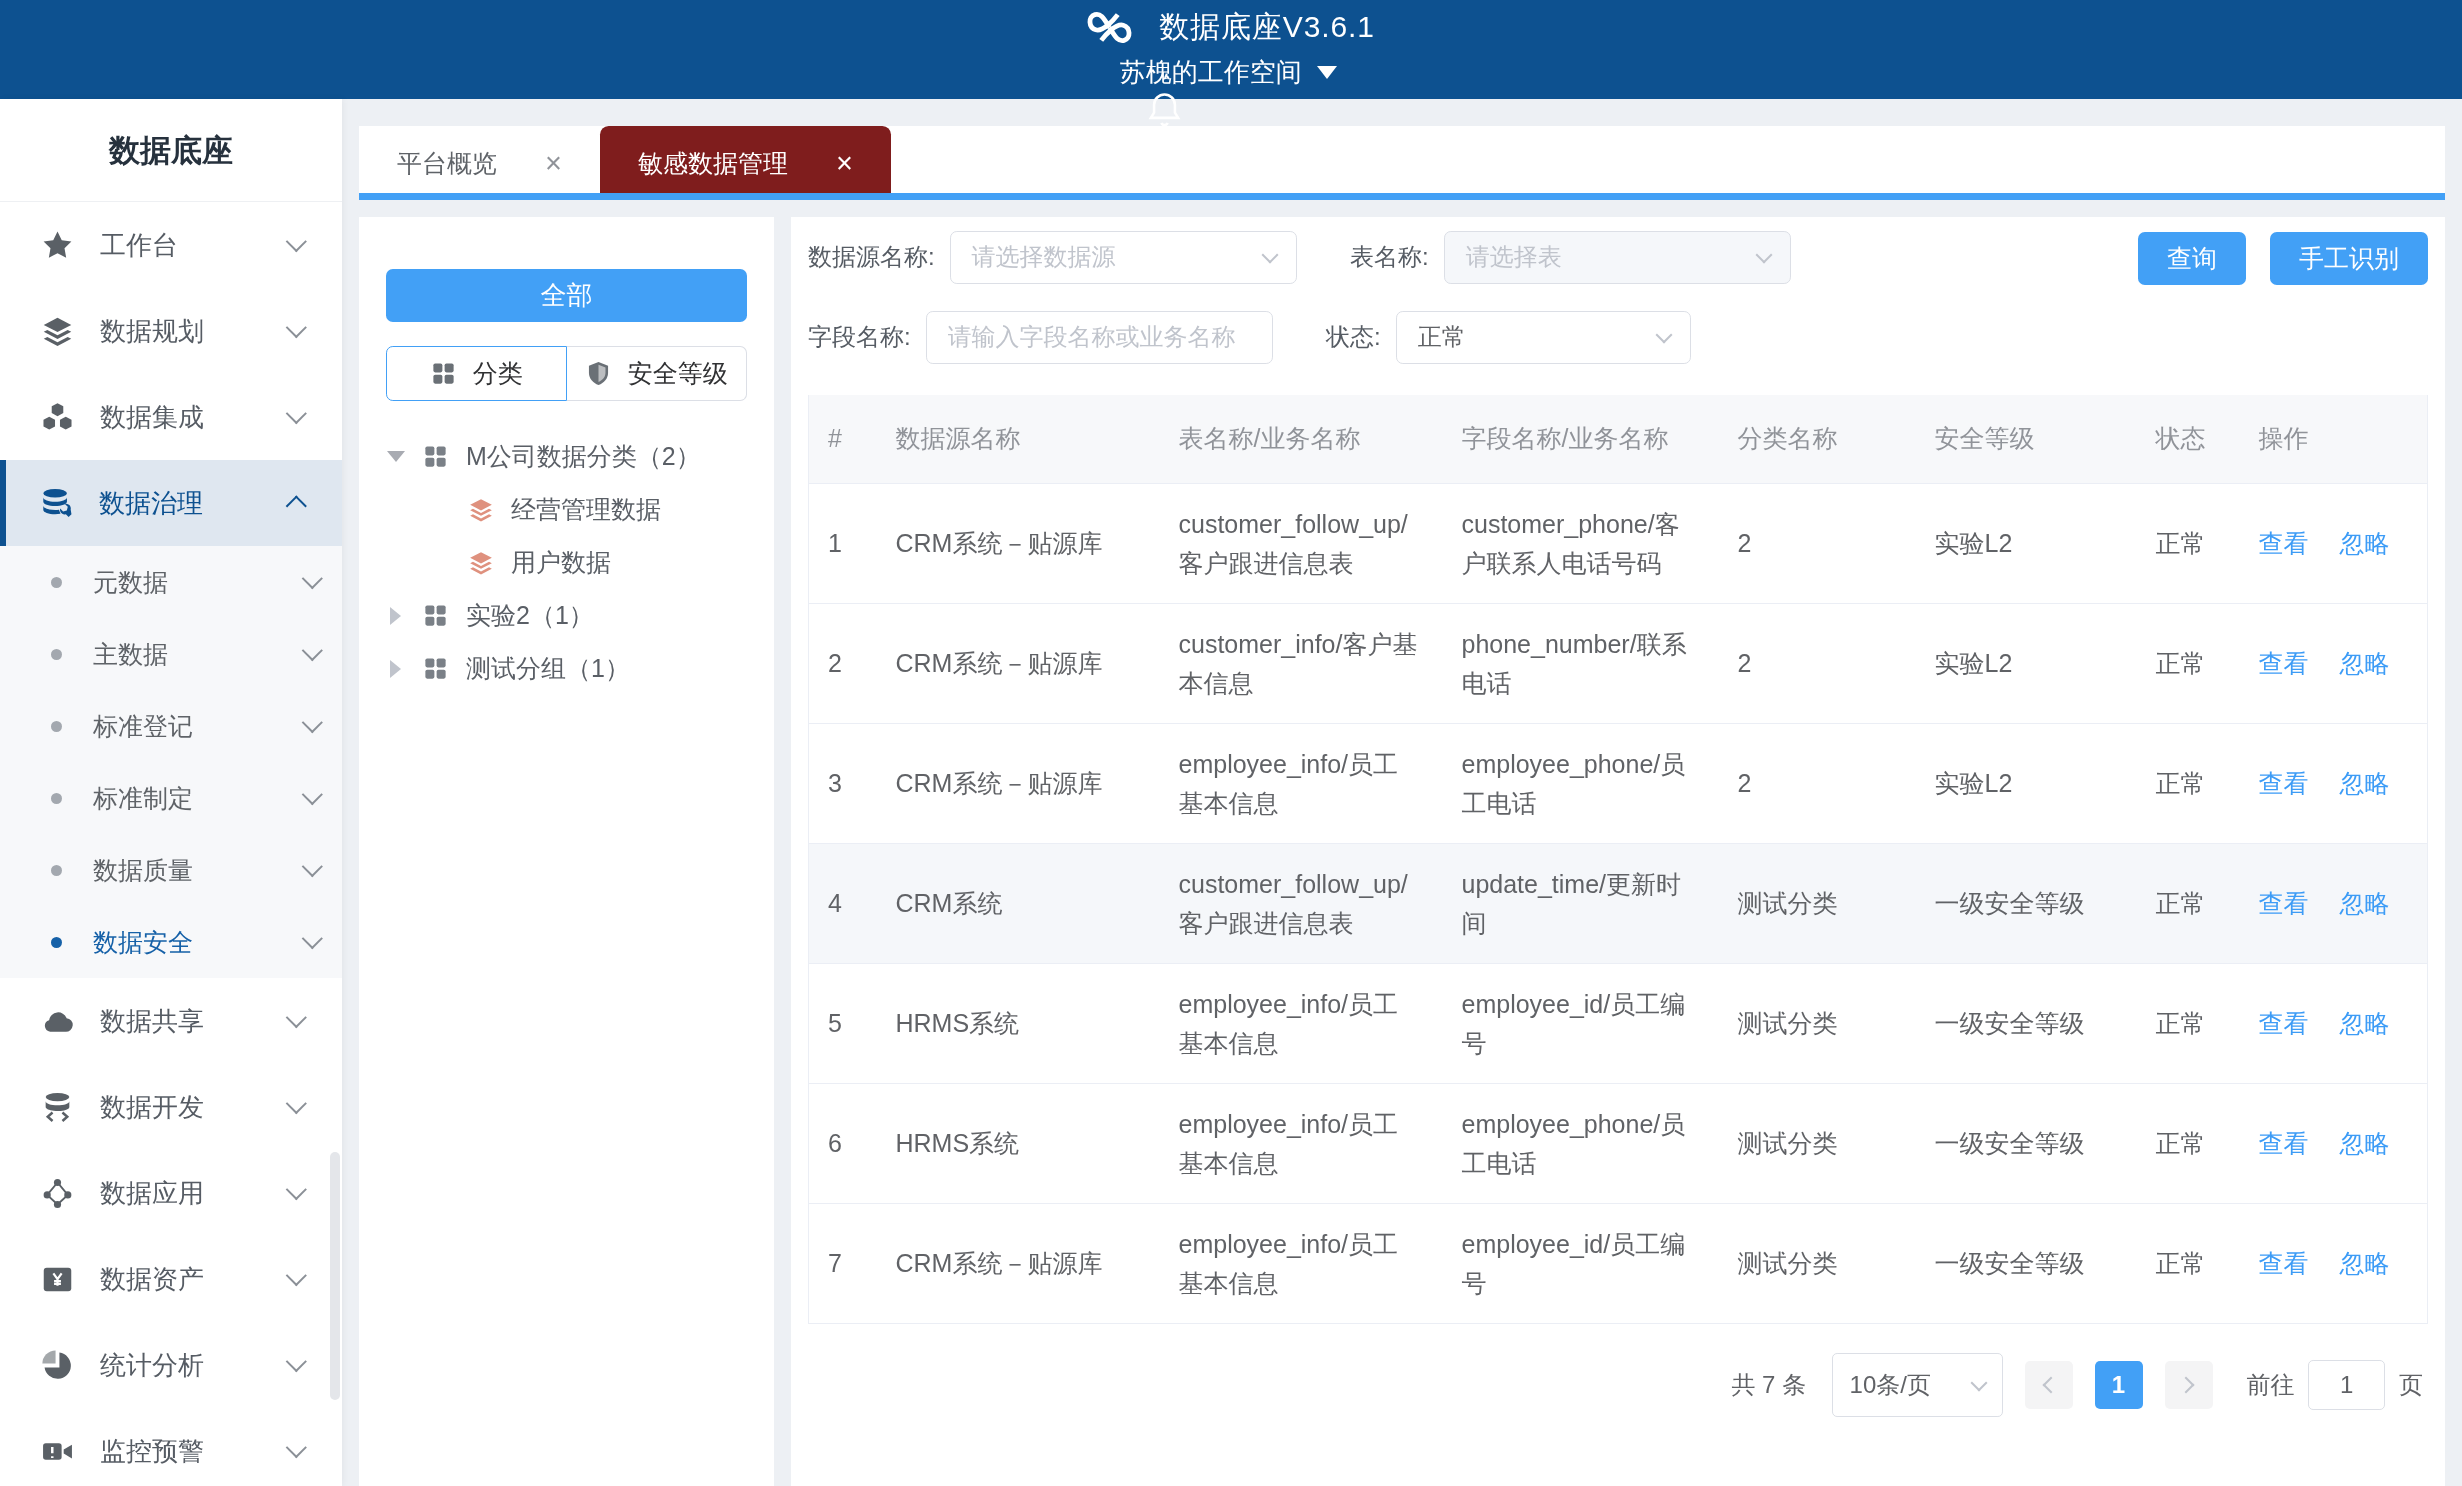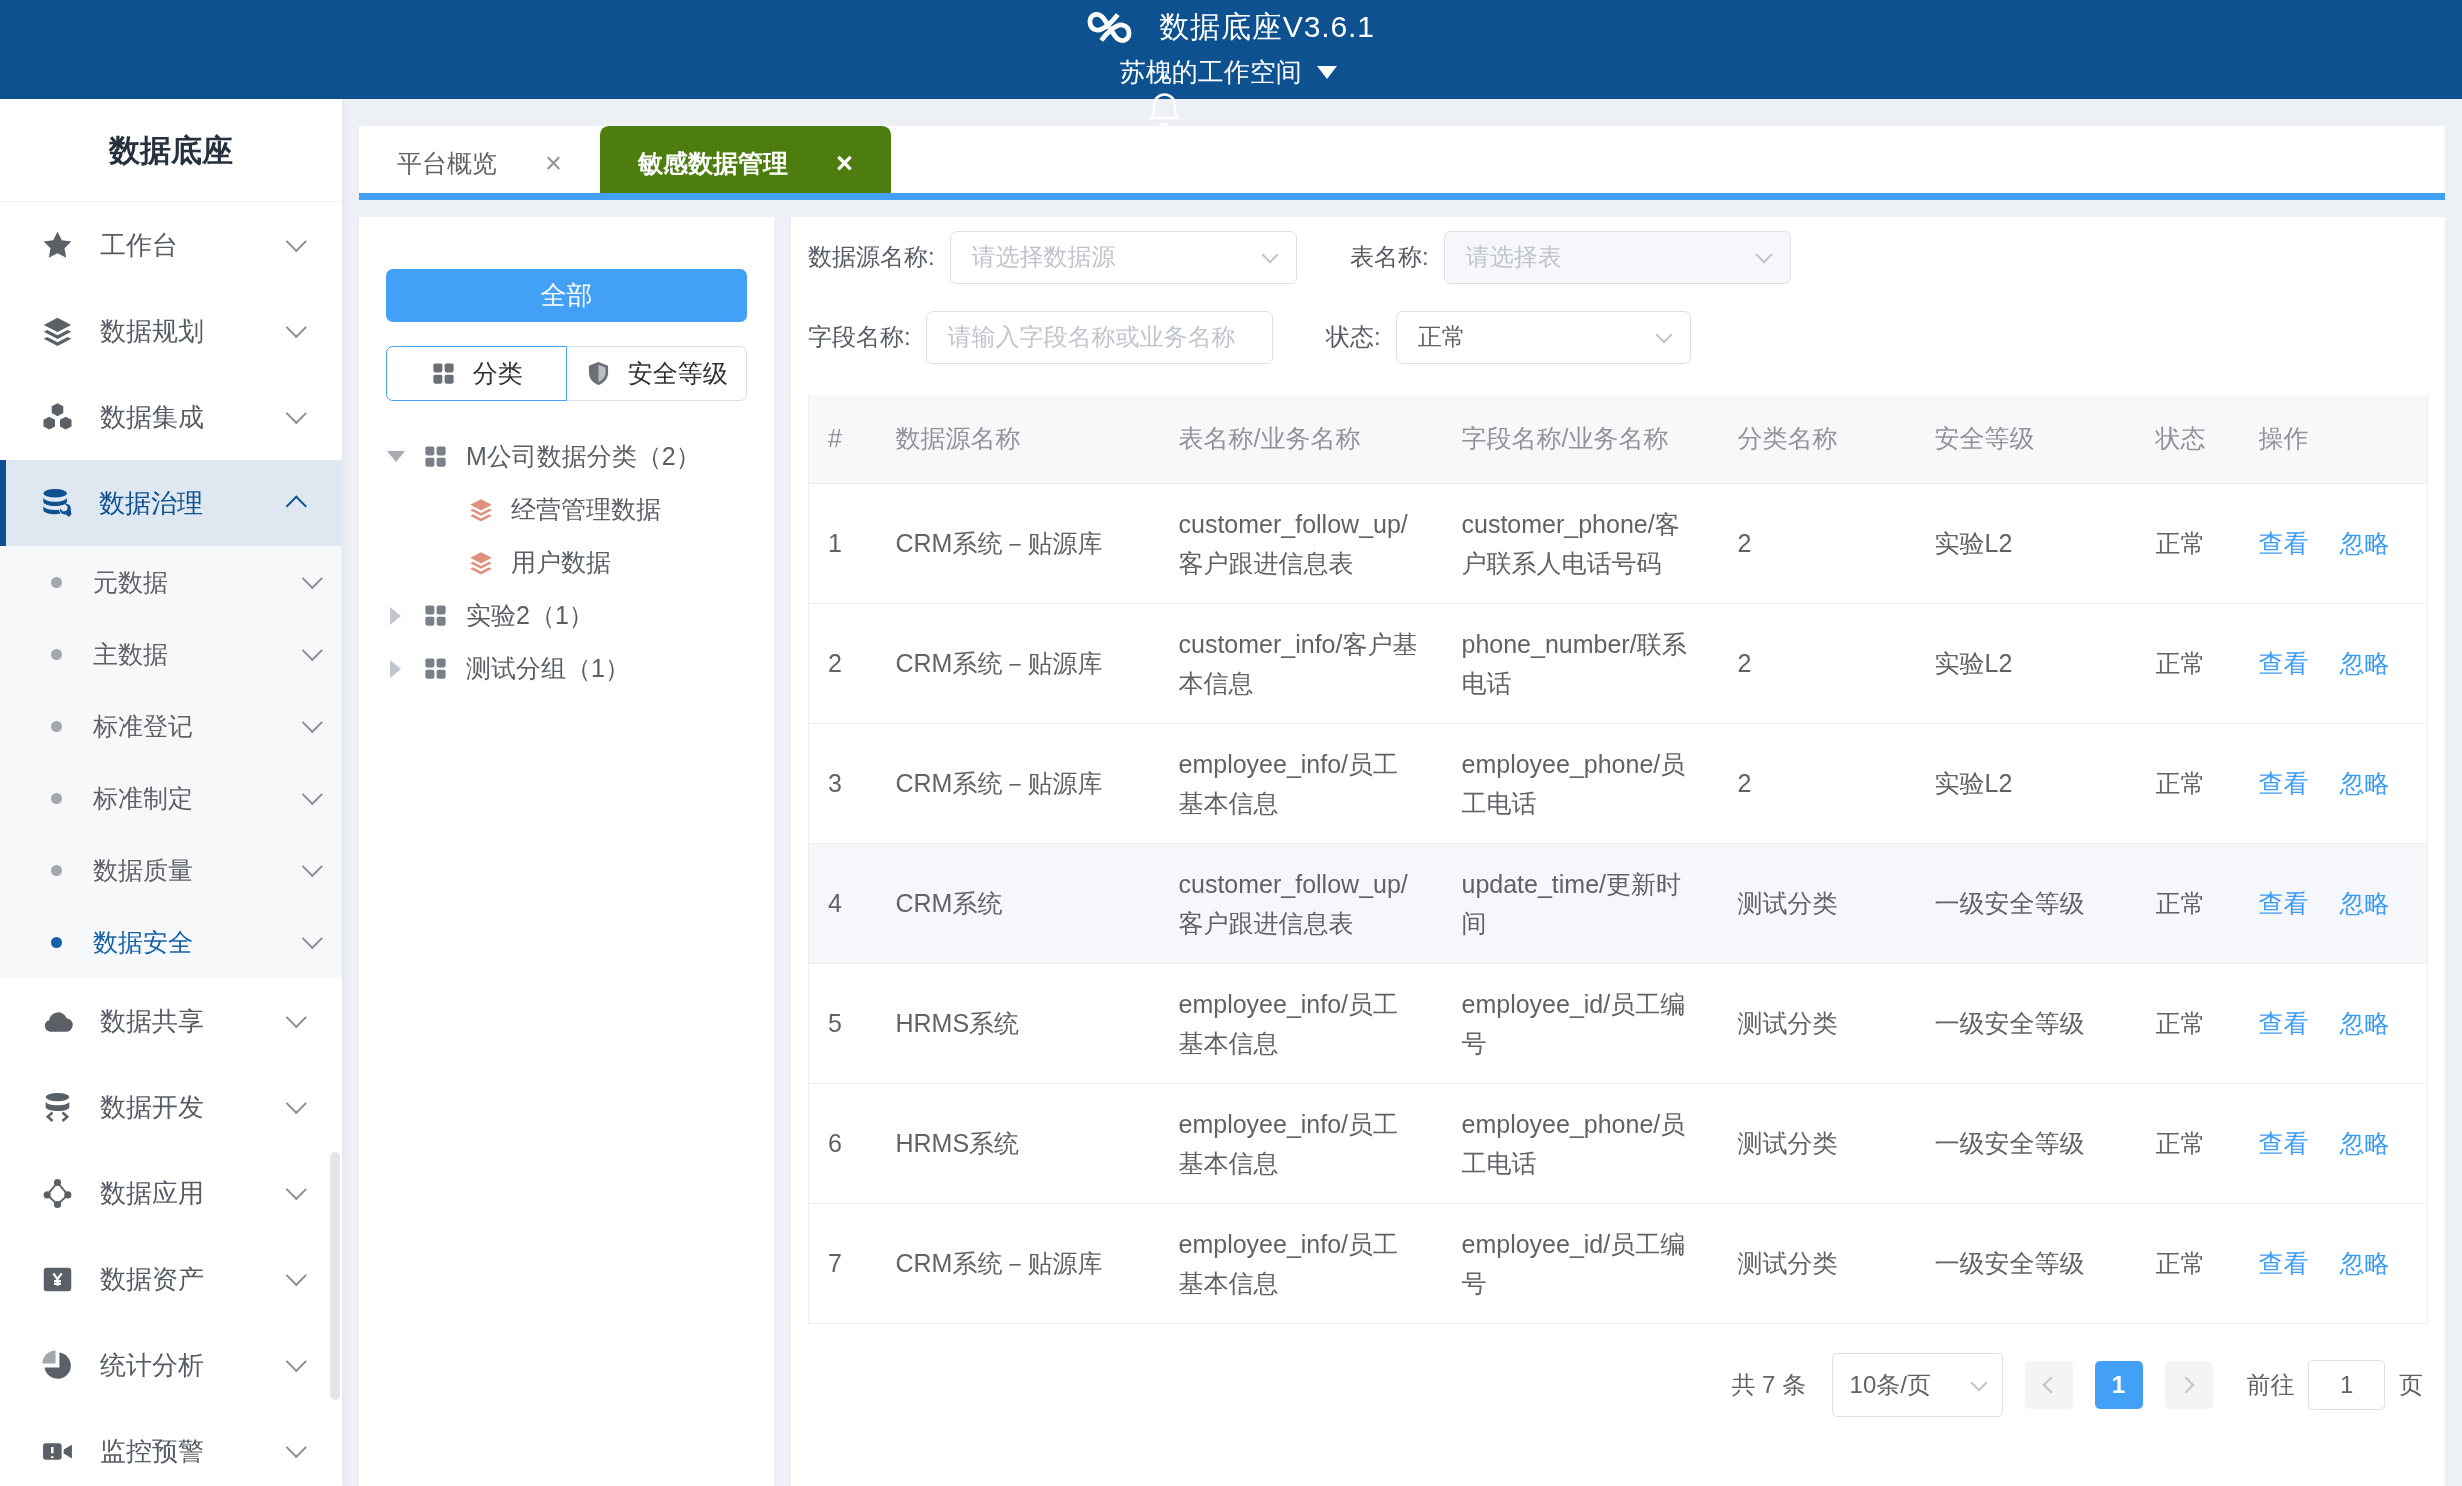--- a/index.html
+++ b/index.html
@@ -39,21 +39,21 @@
   .sub-item.active { color:#1661a8; }
   .sub-item.active .dot { background:#1661a8; }
   .sb-thumb { position:absolute; right:1.7px; top:1053px; width:10.3px; height:248px; border-radius:5.1px; background:#e4e6ea; }
 
   
   .content { flex:1; padding:27px 17px 0 17px; display:flex; flex-direction:column; min-width:0; }
   .tabbar { background:#fff; height:74px; display:flex; position:relative; flex:none; }
   .tabbar .underline { position:absolute; left:0; right:0; bottom:0; height:6.8px; background:#42a0f6; }
   .tab { height:74px; display:flex; align-items:center; gap:48px; padding:0 38px; font-size:25px; color:#5f6368; cursor:pointer; }
   .tab .close { font-size:29px; color:#909399; line-height:1; }
-  .tab.active { background:#4d7c0f; color:#fff; border-radius:8.6px 8.6px 0 0;font-weight:bold; }
+  .tab.active { background:#7f1d1d; color:#fff; border-radius:8.6px 8.6px 0 0; }
   .tab.active .close { color:#fff; }
 
   .panels { display:flex; gap:17px; margin-top:17px; flex:1; min-height:0; }
 
   
   .tree-card { width:415px; background:#fff; flex:none; padding:26px 27px; }
   .search-box { display:flex; height:55px; border:1.7px solid #41659a; border-radius:6.8px; overflow:hidden; }
   .search-box input { flex:1; border:none; outline:none; padding:0 20.5px; font-size:24px; color:#333; font-family:inherit; min-width:0; }
   .search-box input::placeholder { color:#c0c4cc; }
   .search-btn { width:57px; background:#42a0f6; display:flex; align-items:center; justify-content:center; cursor:pointer; flex:none; }
@@ -398,20 +398,24 @@
               <span class="f-label">字段名称:</span>
               <input class="txt-input" type="text" placeholder="请输入字段名称或业务名称" style="">
               <div class="f-gap"></div>
               <span class="f-label">状态:</span>
               <div class="sel" style="width:295px;">
                 <span class="val">正常</span>
                 <span class="sel-chev"></span>
               </div>
             </div>
           </div>
+          <div class="action-btns">
+            <button class="btn">查询</button>
+            <button class="btn">手工识别</button>
+          </div>
         </div>
 
         <table class="data" style="margin-top:31px;">
           <colgroup>
             <col style="width:68px">
               <col style="width:283px">
               <col style="width:283px">
               <col style="width:276px">
             <col style="width:197px">
               <col style="width:221px">

